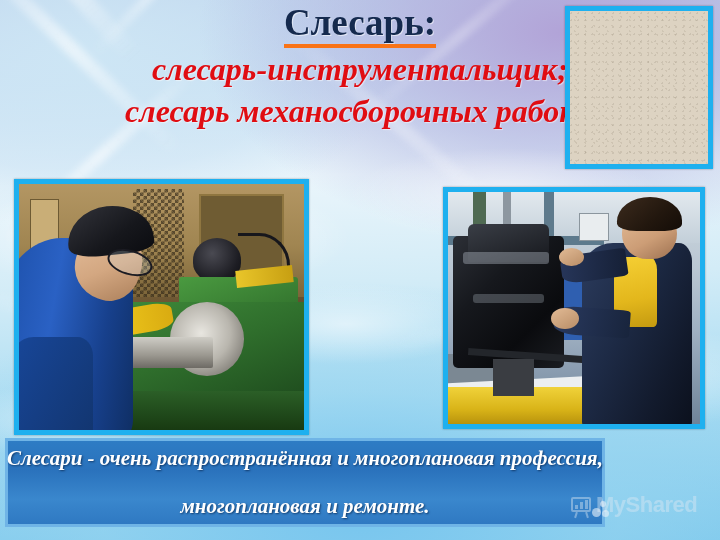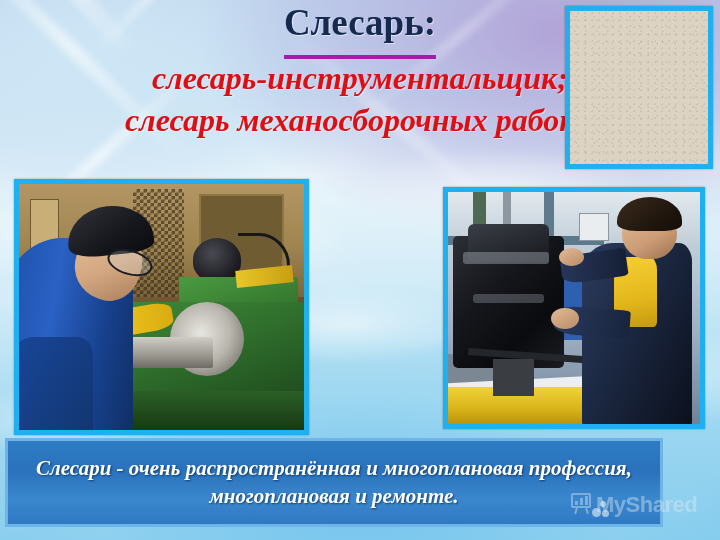--- a/index.html
+++ b/index.html
@@ -45,27 +45,27 @@
   .s8 { left:380px;  top:300px;  width:340px; height:14px; transform:rotate(-14deg); opacity:.45; }
 
   
   .title-block { position:absolute; left:0; top:0; width:720px; text-align:center; }
   .main-title {
     font-size:37px; font-weight:bold; color:#152a4e;
     letter-spacing:0px; line-height:1.0; margin-top:4px;
     text-shadow:1px 1px 0 rgba(255,255,255,0.55);
     display:inline-block;
   }
-  .main-title .u { border-bottom:4px solid #a21caf; padding-bottom:12px; }
+  .main-title .u { border-bottom:4px solid #f97316; padding-bottom:1px; }
   .sub-line {
     font-size:32px; font-weight:bold; font-style:italic; color:#e00d12;
     line-height:1.32;
     text-shadow:1px 1px 1px rgba(255,255,255,0.5);
   }
-  .sub-wrap { margin-top:16px; }
+  .sub-wrap { margin-top:7px; }
 
   
   .frame { position:absolute; border:5px solid #1eb0ef; background:#0d5f86; overflow:hidden; box-shadow:0 0 2px rgba(0,0,0,.35); }
   .frame-illu { left:565px; top:6px; width:148px; height:163px; border-color:#1eb0ef; }
   .frame-left { left:14px; top:179px; width:295px; height:256px; }
   .frame-right { left:443px; top:187px; width:262px; height:242px; }
   .frame .inner { position:absolute; inset:0; }
 
   
   .illu-paper { position:absolute; inset:0; background:#ddd3c2;
@@ -154,36 +154,36 @@
     background:linear-gradient(100deg,#27365a,#151f35); border-radius:30% 10% 10% 30%; transform:rotate(-8deg); }
   .ph-r-arm2 { position:absolute; left:42%; top:50%; width:30%; height:12%;
     background:linear-gradient(100deg,#2a3a60,#18243c); border-radius:30% 10% 10% 30%; transform:rotate(4deg); }
   .ph-r-hand1 { position:absolute; left:41%; top:50%; width:11%; height:9%;
     background:linear-gradient(150deg,#e2bb96,#b98d66); border-radius:50%; }
   .ph-r-hand2 { position:absolute; left:44%; top:24%; width:10%; height:8%;
     background:linear-gradient(150deg,#e2bb96,#b98d66); border-radius:50%; }
 
   
   .caption {
-    position:absolute; left:5px; top:438px; width:658px; height:89px;
+    position:absolute; left:5px; top:438px; width:600px; height:89px;
     background:linear-gradient(180deg,#2e7cc4 0%,#2a72bc 35%,#3a87cd 70%,#2f79c2 100%);
     border:3px solid #6fb4e6;
-    display:flex; flex-direction:column; align-items:center; justify-content:center;
+    display:flex; flex-direction:column; align-items:center; justify-content:space-between;
     padding:4px 8px;
   }
   .caption-line {
     font-size:21px; font-weight:bold; font-style:italic; color:#ffffff;
     line-height:1.30; text-align:center; white-space:nowrap;
     text-shadow:1px 1px 2px rgba(10,40,80,.75);
   }
 
   
   .wm-myshared {
     position:absolute; left:570px; top:492px;
-    display:flex; align-items:flex-start; gap:4px;
+    display:flex; align-items:flex-end; gap:4px;
     opacity:.42; pointer-events:none;
   }
   .wm-myshared .wm-text {
     font-family:"Liberation Sans", sans-serif;
     font-size:22px; font-weight:bold; color:#dfeaf4; letter-spacing:-.5px;
   }
   .wm-board { width:22px; height:22px; position:relative; }
   .wm-board .bd { position:absolute; left:1px; top:1px; width:20px; height:15px; border:2px solid #dfeaf4; border-radius:2px; }
   .wm-board .b1 { position:absolute; left:5px;  top:9px; width:3px; height:4px; background:#dfeaf4; }
   .wm-board .b2 { position:absolute; left:10px; top:6px; width:3px; height:7px; background:#dfeaf4; }

